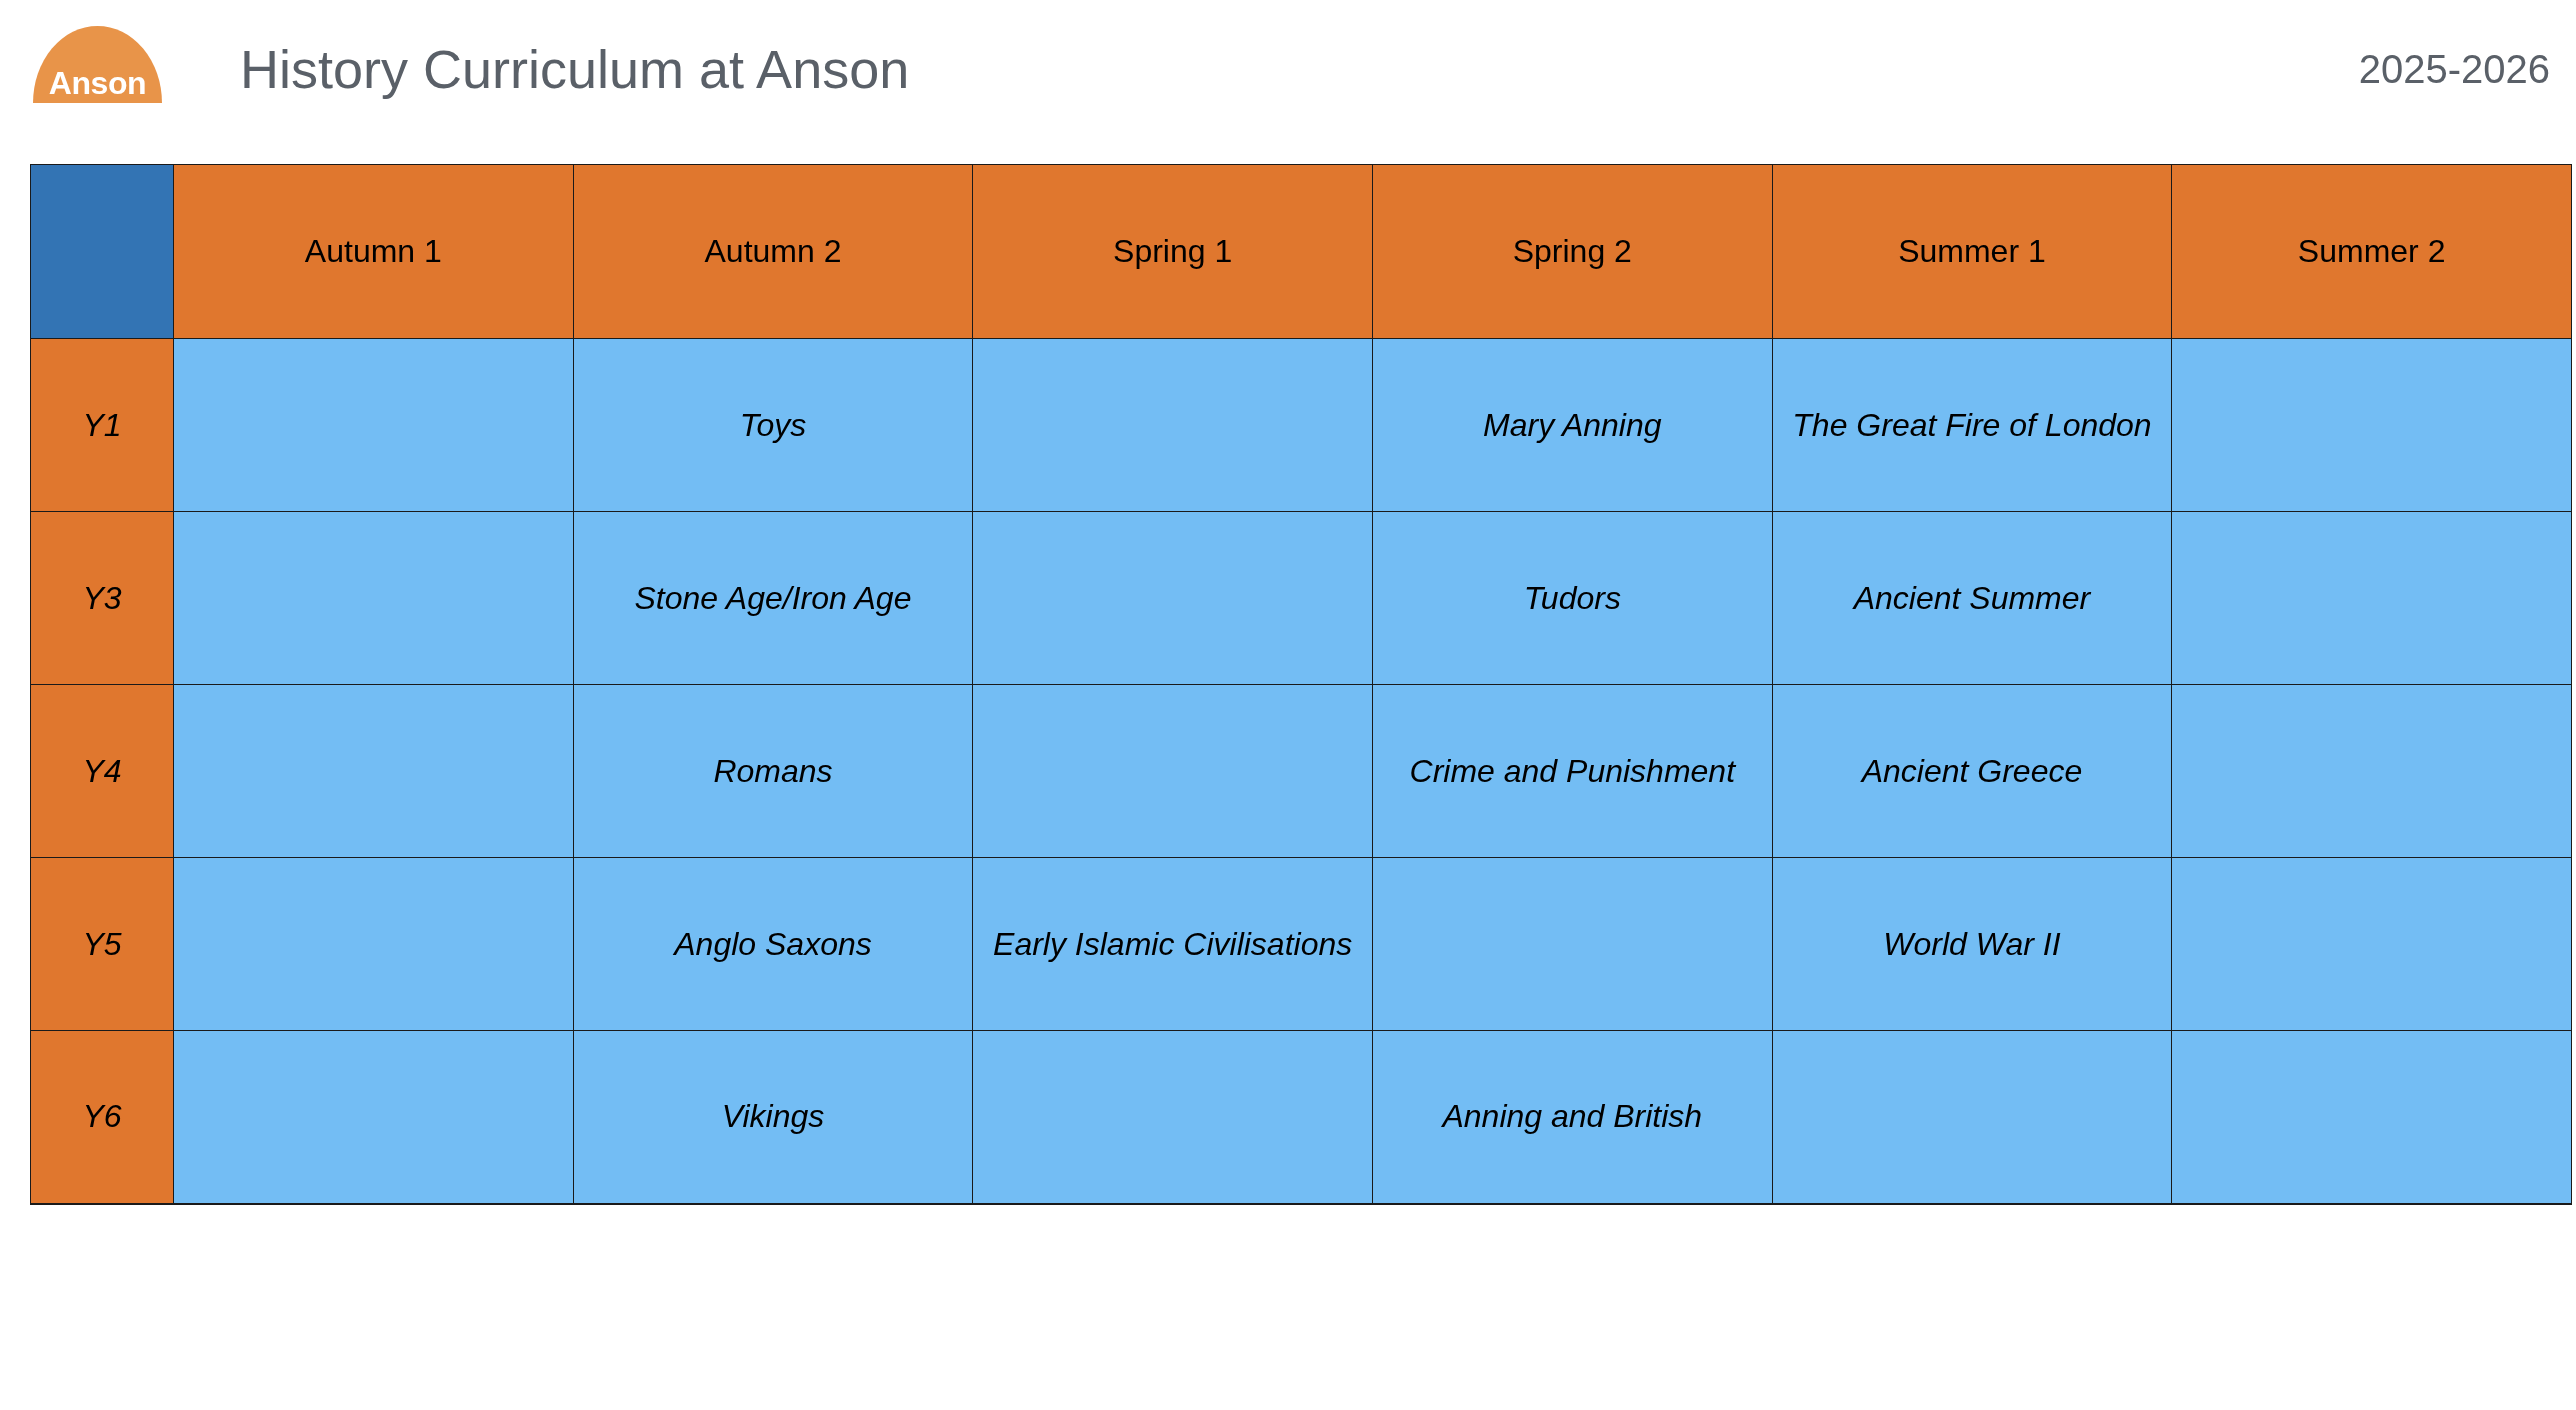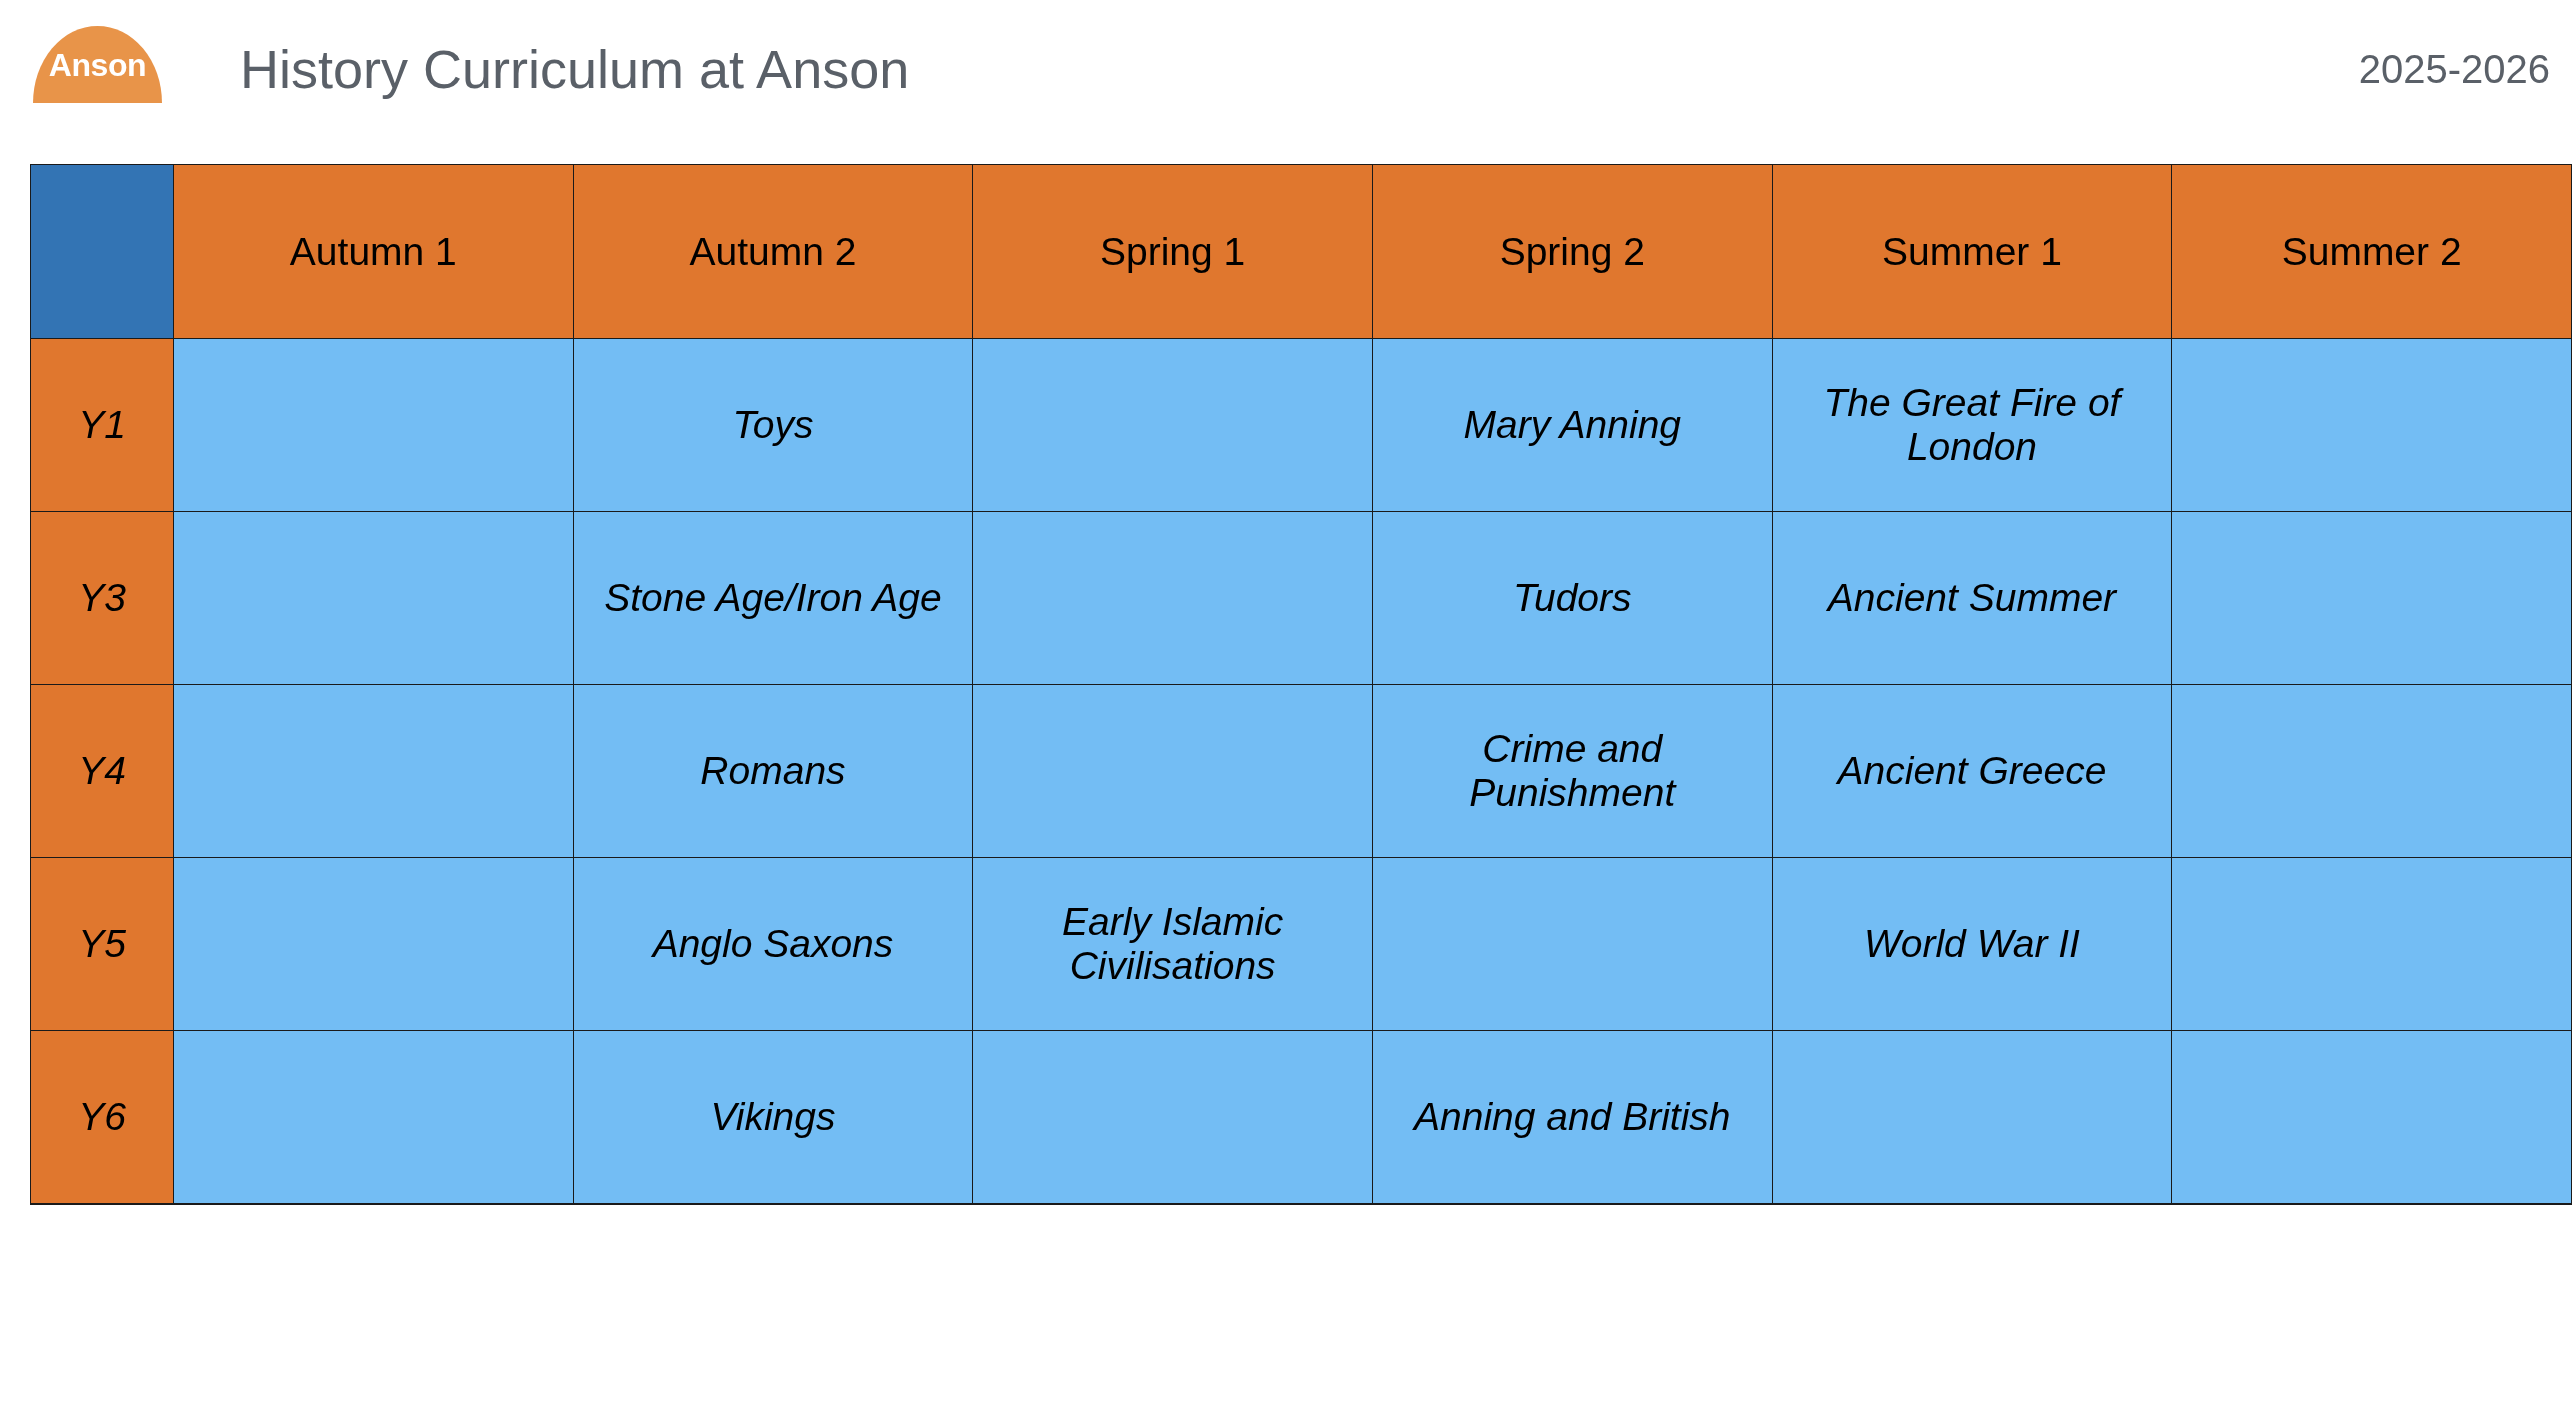--- a/index.html
+++ b/index.html
@@ -25,21 +25,21 @@
     width:129px;height:77px;
     background:var(--logo-orange);
     border-radius:50% 50% 0 0 / 100% 100% 0 0;
     display:flex;align-items:flex-end;justify-content:center;
   }
   .logo span{
     color:#ffffff;
     font-size:32px;
     font-weight:600;
     letter-spacing:-0.4px;
-    padding-bottom:19px;
+    padding-bottom:1px;
   }
   .title{
     position:absolute;left:240px;top:38px;
     font-size:54px;line-height:63px;
     font-weight:300;
     color:var(--title-gray);
     white-space:nowrap;
   }
   .year{
     position:absolute;right:26px;top:38px;
@@ -49,21 +49,21 @@
     white-space:nowrap;
   }
   table.curriculum{
     position:absolute;left:30px;top:164px;
     width:2542px;
     border-collapse:collapse;
     table-layout:fixed;
   }
   .curriculum th,.curriculum td{
     border:1.7px solid var(--border-dark);
-    font-size:39px;
+    font-size:32px;
     font-weight:400;
     color:#000000;
     text-align:center;
     vertical-align:middle;
     padding:0 17px;
     overflow:hidden;
   }
   .curriculum thead tr{height:174px;}
   .curriculum tbody tr{height:173px;font-style:italic;}
   .curriculum thead th{background:var(--header-orange);}

